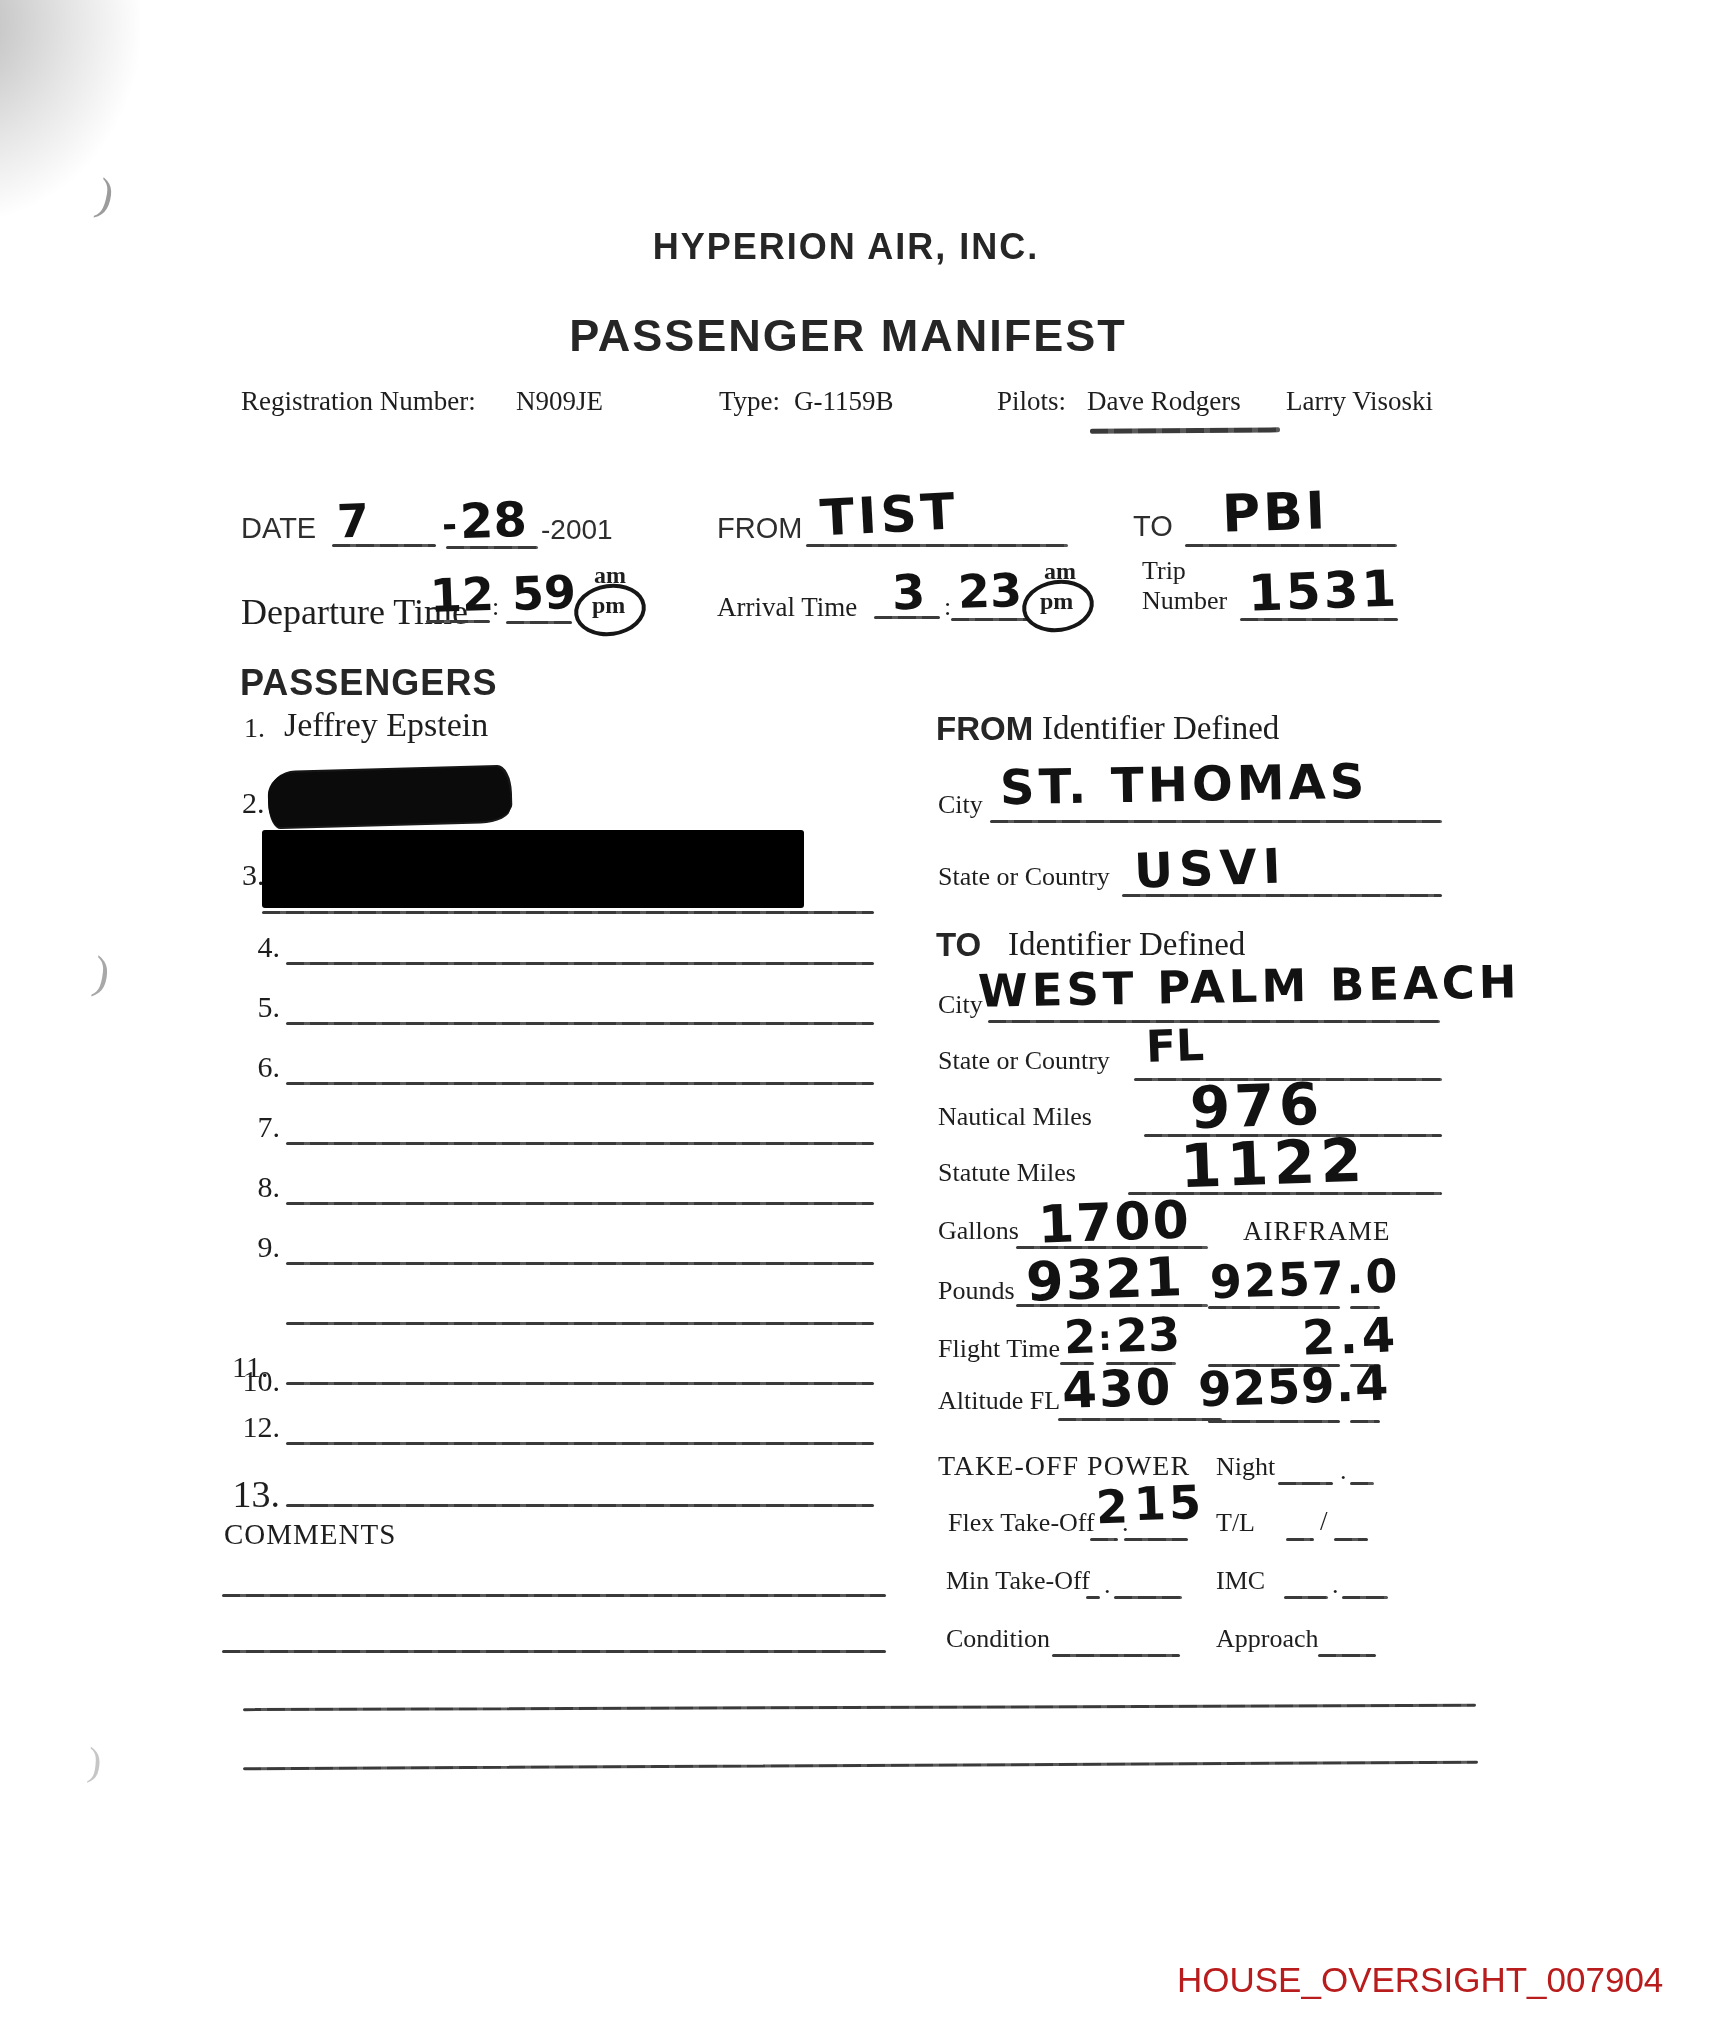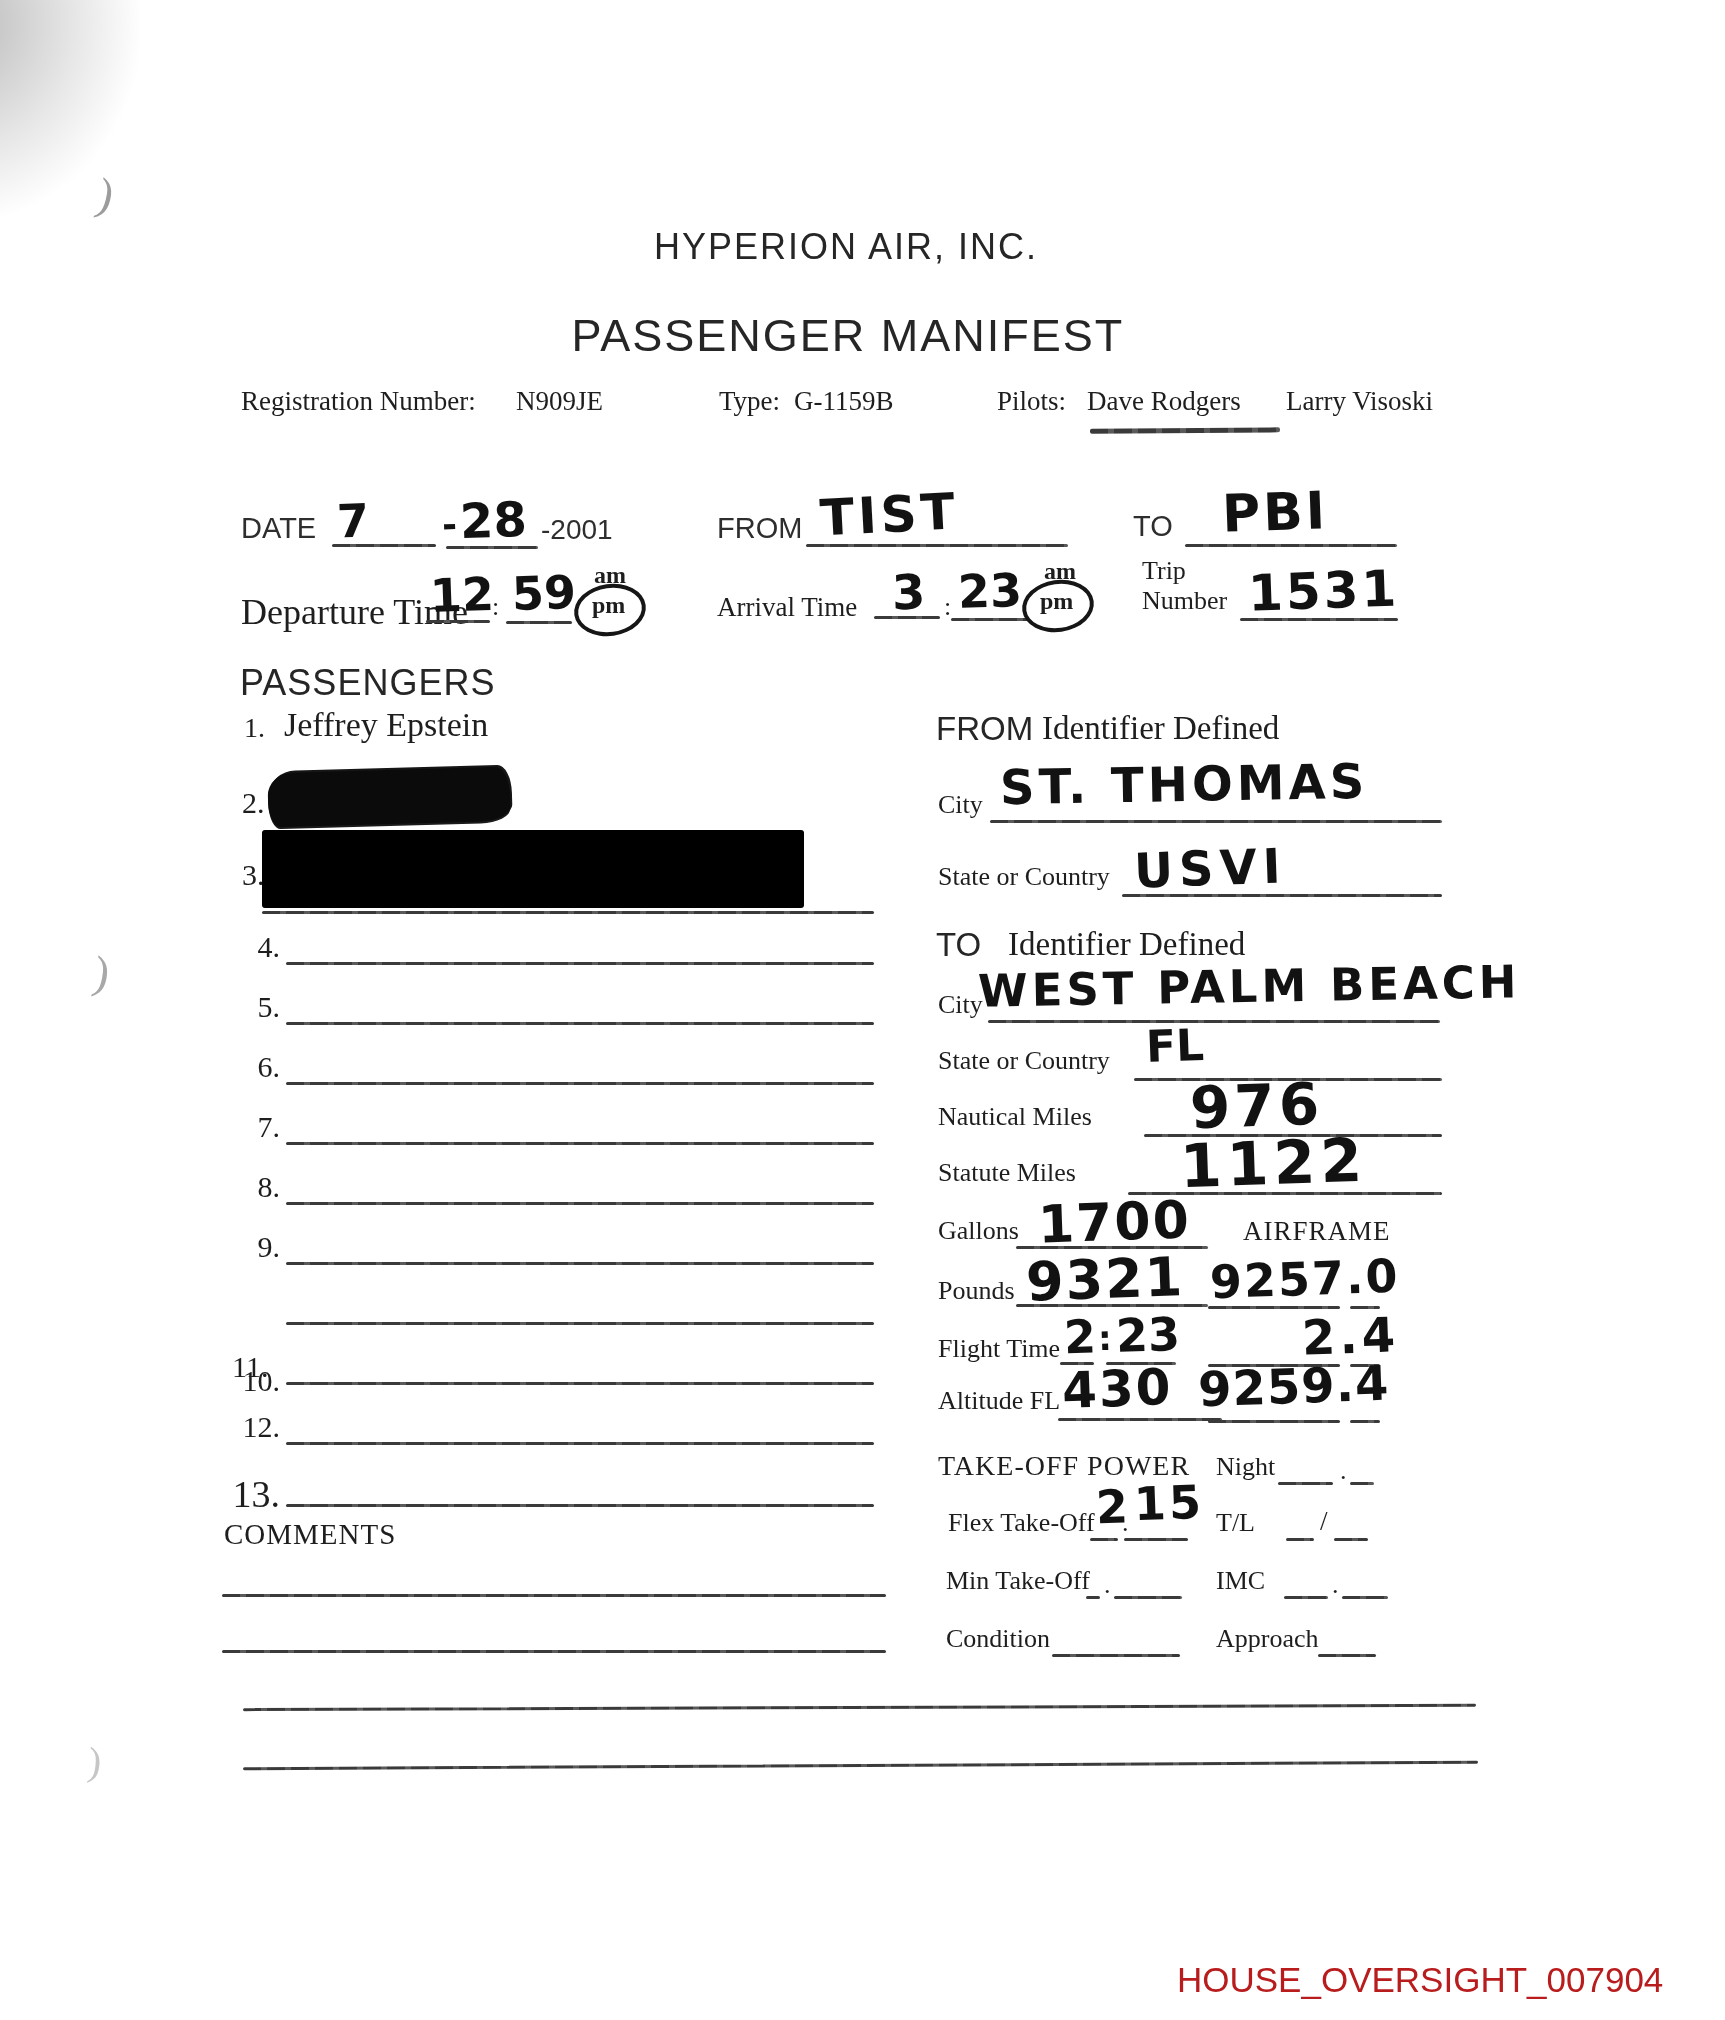--- a/index.html
+++ b/index.html
@@ -4,21 +4,21 @@
 <style>
   html,body{margin:0;padding:0;background:#e8e8e8;}
   #page{position:relative;width:1725px;height:2020px;background:#ffffff;overflow:hidden;
         font-family:"Liberation Serif",serif;}
   .abs{position:absolute;}
   .ser{font-family:"Liberation Serif",serif;color:#1e1e1e;white-space:nowrap;}
   .sans{font-family:"Liberation Sans",sans-serif;color:#2e2e2e;white-space:nowrap;}
   .hw{font-family:"DejaVu Sans",sans-serif;font-weight:700;color:#121212;white-space:nowrap;
       display:inline-block;transform:rotate(-2deg);}
   .fline{background:repeating-linear-gradient(90deg,#3a3a3a 0 18px,#5a5a5a 18px 24px);height:3px;border-radius:2px;}
-  .title{font-family:"Liberation Sans",sans-serif;font-weight:400;color:#262626;letter-spacing:2px;}
+  .title{font-family:"Liberation Sans",sans-serif;font-weight:700;color:#262626;letter-spacing:2px;}
   .caps{letter-spacing:1px;}
   .circle{border:4px solid #161616;border-radius:50%;transform:rotate(-8deg);}
   .punch{font-family:"Liberation Serif",serif;}
   .redact-bar{background:#000;border-radius:3px;}
   .redact-scribble{background:#0b0b0b;transform:rotate(-1.6deg);
       border-radius:26px 14px 30px 12px / 22px 28px 14px 26px;
       box-shadow:0 2px 0 #1a1a1a, 2px -2px 0 #161616;}
 </style>
 </head>
 <body>

